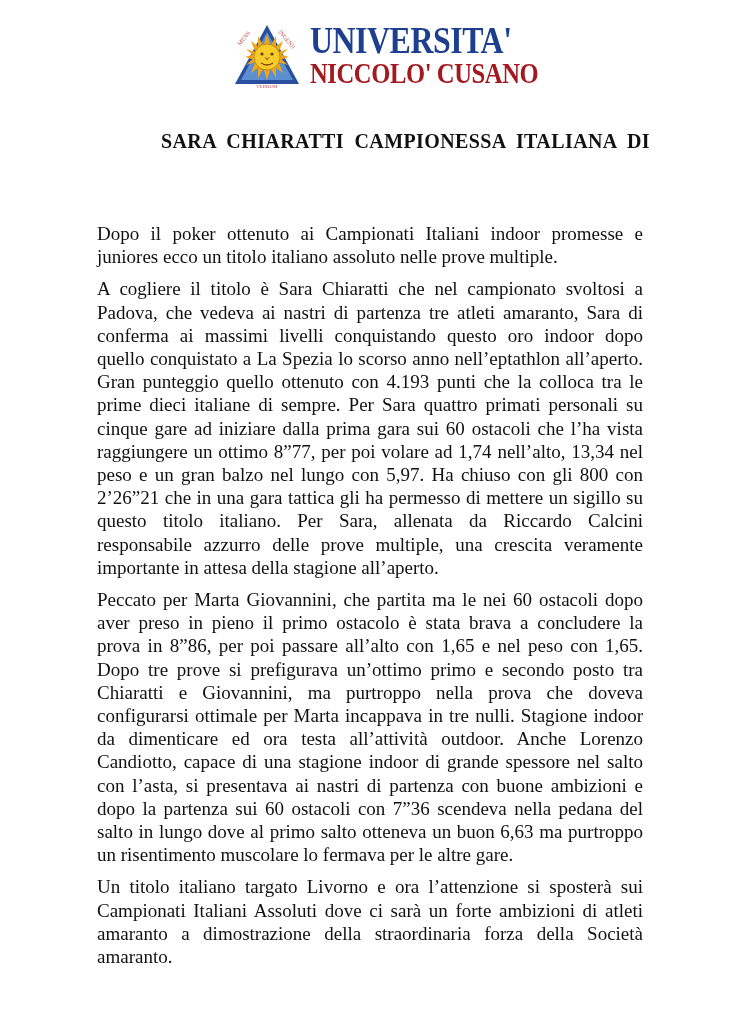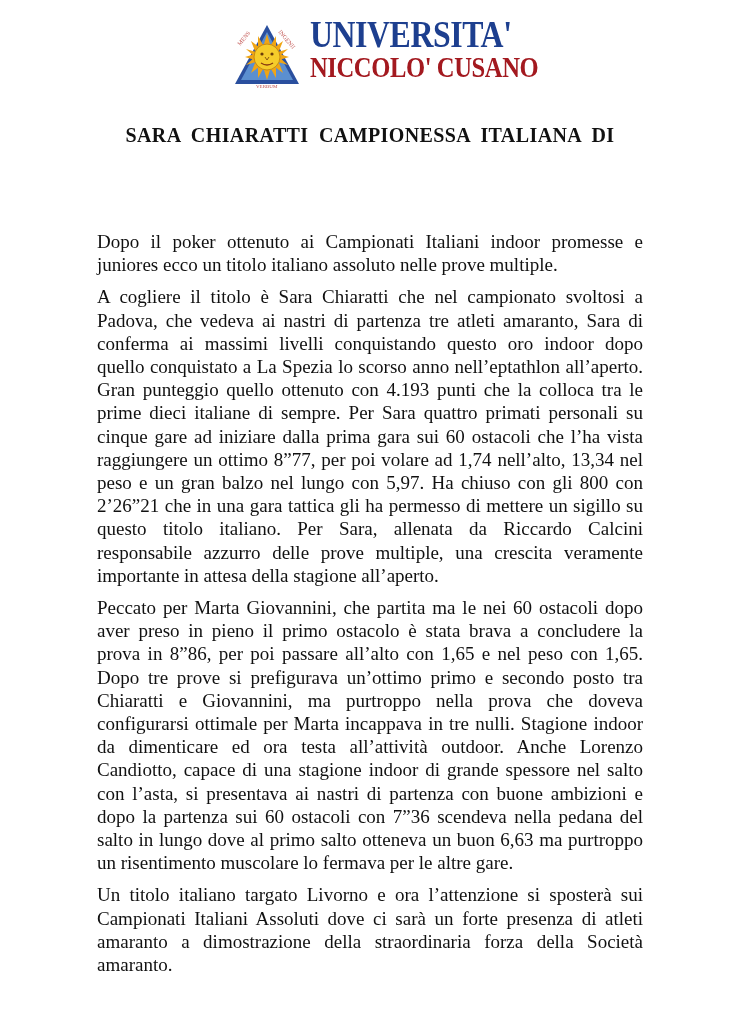--- a/index.html
+++ b/index.html
@@ -1,24 +1,24 @@
 <!DOCTYPE html>
 <html><head>
   <meta charset="utf-8">
   <style>
     html, body { margin: 0; padding: 0; background: #ffffff; }
     body { width: 740px; height: 1024px; position: relative; overflow: hidden; font-family: "Liberation Serif", "DejaVu Serif", serif; color: #111111; }
     .header { position: absolute; left: 232px; top: 18px; width: 290px; height: 72px; }
     .emblem { position: absolute; left: 0; top: 4px; width: 70px; height: 66px; }
-    .brand { position: absolute; left: 78px; top: 0; }
+    .brand { position: absolute; left: 78px; top: 6px; }
     .brand-line1 { font-family: "Liberation Serif", "DejaVu Serif", serif; font-weight: bold; font-size: 37px; line-height: 34px; color: #1d3f8f; letter-spacing: -0.5px; transform: scaleX(0.86); transform-origin: left top; white-space: nowrap; }
     .brand-line2 { font-family: "Liberation Serif", "DejaVu Serif", serif; font-weight: bold; font-size: 30px; line-height: 30px; color: #a3191f; letter-spacing: -0.5px; transform: scaleX(0.82); transform-origin: left top; white-space: nowrap; margin-top: 0px; }
-    .title { position: absolute; left: 90px; width: 560px; top: 122px; text-align: center; font-weight: bold; font-size: 20px; line-height: 26px; letter-spacing: 0.4px; word-spacing: 5px; }
+    .title { position: absolute; left: 90px; width: 560px; top: 128px; text-align: right; font-weight: bold; font-size: 20px; line-height: 26px; letter-spacing: 0.4px; word-spacing: 5px; }
     .body { position: absolute; left: 97px; width: 546px; top: 222px; font-size: 19px; line-height: 23.2px; text-align: justify; }
-    .body p { margin: 8px 0 9px 0; }
+    .body p { margin: 0 0 9px 0; }
   </style>
 </head>
 <body>
 
 <div class="header">
   <svg class="emblem" viewBox="0 0 70 66" xmlns="http://www.w3.org/2000/svg">
     <polygon points="35,3 67,62 3,62" fill="#2a4f9e"></polygon>
     <polygon points="35,10 61,58 9,58" fill="#5b8fd0"></polygon>
     <g fill="#f0a514">
       <polygon points="35,12 38,22 32,22"></polygon>
@@ -54,14 +54,14 @@
 </div>
 
 <div class="title">
   <div>SARA CHIARATTI CAMPIONESSA ITALIANA DI</div>
 </div>
 
 <div class="body">
   <p>Dopo il poker ottenuto ai Campionati Italiani indoor promesse e juniores ecco un titolo italiano assoluto nelle prove multiple.</p>
   <p>A cogliere il titolo è Sara Chiaratti che nel campionato svoltosi a Padova, che vedeva ai nastri di partenza tre atleti amaranto, Sara di conferma ai massimi livelli conquistando questo oro indoor dopo quello conquistato a La Spezia lo scorso anno nell’eptathlon all’aperto. Gran punteggio quello ottenuto con 4.193 punti che la colloca tra le prime dieci italiane di sempre. Per Sara quattro primati personali su cinque gare ad iniziare dalla prima gara sui 60 ostacoli che l’ha vista raggiungere un ottimo 8”77, per poi volare ad 1,74 nell’alto, 13,34 nel peso e un gran balzo nel lungo con 5,97. Ha chiuso con gli 800 con 2’26”21 che in una gara tattica gli ha permesso di mettere un sigillo su questo titolo italiano. Per Sara, allenata da Riccardo Calcini responsabile azzurro delle prove multiple, una crescita veramente importante in attesa della stagione all’aperto.</p>
   <p>Peccato per Marta Giovannini, che partita ma le nei 60 ostacoli dopo aver preso in pieno il primo ostacolo è stata brava a concludere la prova in 8”86, per poi passare all’alto con 1,65 e nel peso con 1,65. Dopo tre prove si prefigurava un’ottimo primo e secondo posto tra Chiaratti e Giovannini, ma purtroppo nella prova che doveva configurarsi ottimale per Marta incappava in tre nulli. Stagione indoor da dimenticare ed ora testa all’attività outdoor. Anche Lorenzo Candiotto, capace di una stagione indoor di grande spessore nel salto con l’asta, si presentava ai nastri di partenza con buone ambizioni e dopo la partenza sui 60 ostacoli con 7”36 scendeva nella pedana del salto in lungo dove al primo salto otteneva un buon 6,63 ma purtroppo un risentimento muscolare lo fermava per le altre gare.</p>
-  <p>Un titolo italiano targato Livorno e ora l’attenzione si sposterà sui Campionati Italiani Assoluti dove ci sarà un forte presenza di atleti amaranto a dimostrazione della straordinaria forza della Società amaranto.</p>
+  <p>Un titolo italiano targato Livorno e ora l’attenzione si sposterà sui Campionati Italiani Assoluti dove ci sarà un forte ambizioni di atleti amaranto a dimostrazione della straordinaria forza della Società amaranto.</p>
 </div>
 
 </body></html>

